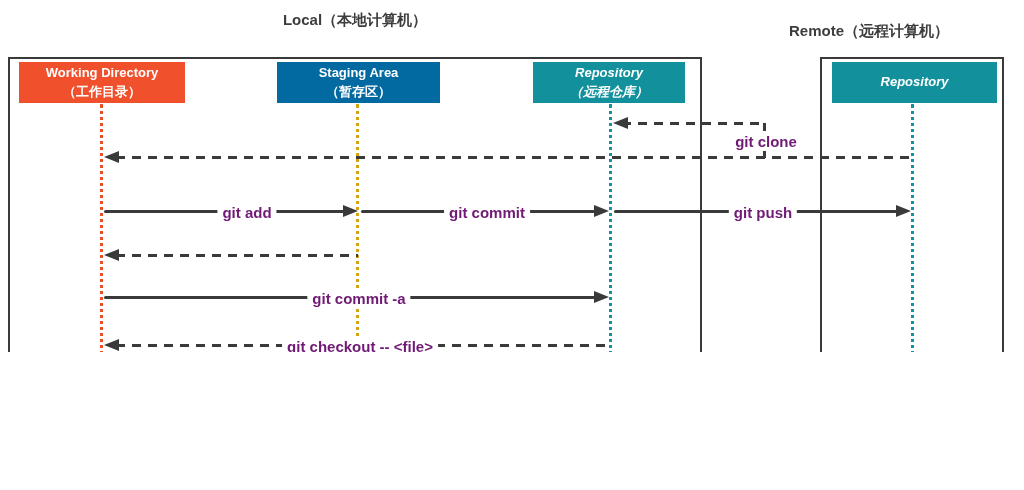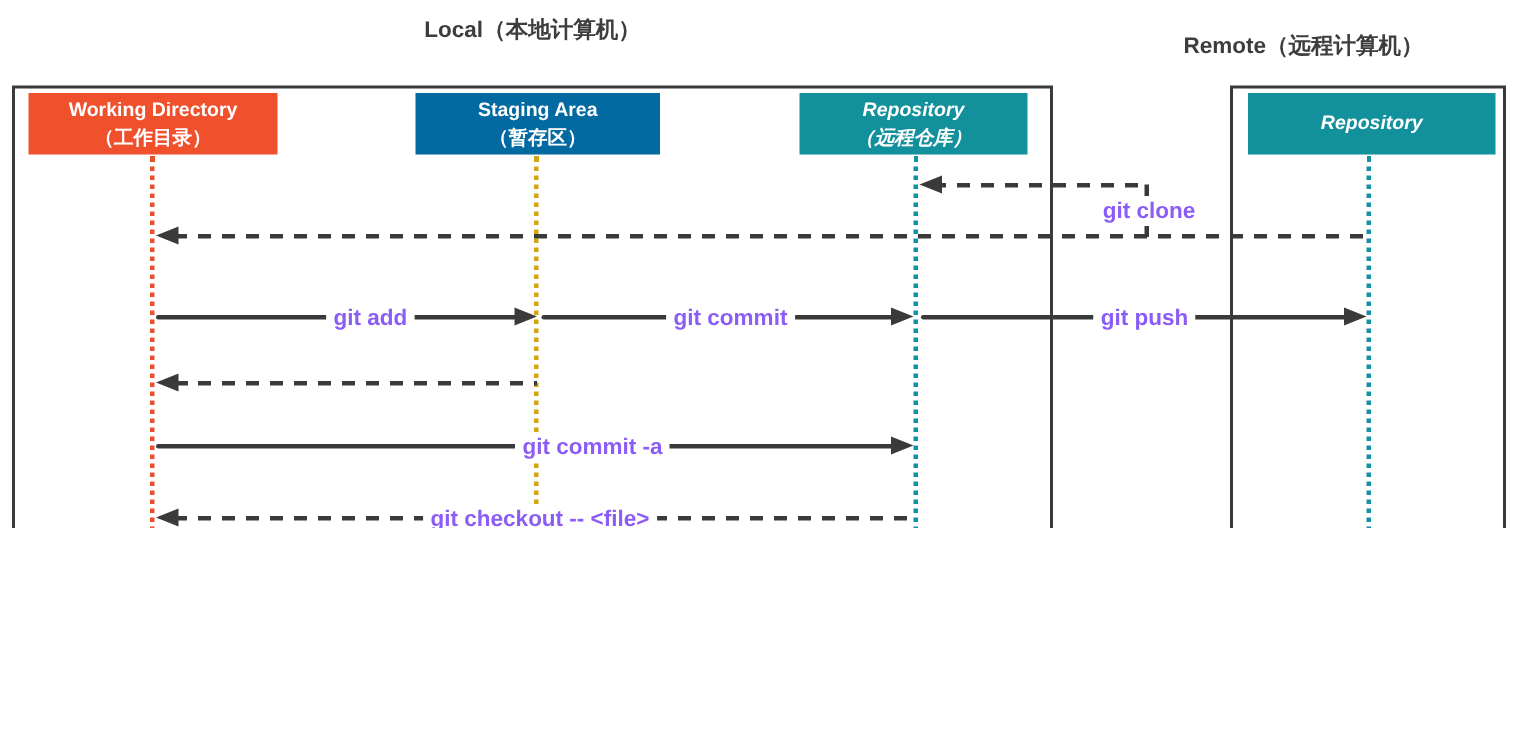--- a/index.html
+++ b/index.html
@@ -26,21 +26,21 @@
          background:repeating-linear-gradient(90deg,#3a3a3a 0 9px,transparent 9px 16px);}
   .vdash{position:absolute;width:3px;
          background:repeating-linear-gradient(180deg,#3a3a3a 0 8px,transparent 8px 14px);}
 
   .ah-left{position:absolute;width:0;height:0;
            border-top:6px solid transparent;border-bottom:6px solid transparent;border-right:15px solid #3a3a3a;}
   .ah-right{position:absolute;width:0;height:0;
             border-top:6px solid transparent;border-bottom:6px solid transparent;border-left:15px solid #3a3a3a;}
 
   .flow-label{position:absolute;transform:translate(-50%,-50%);font-size:15px;font-weight:bold;
-              color:#8b5cf6;background:#ffffff;padding:0 5px;white-space:nowrap;}
+              color:#701a75;background:#ffffff;padding:0 5px;white-space:nowrap;}
 </style>
 </head>
 <body>
 
 <div id="stage">
 
   <div class="title" style="left:355px;top:20px;">Local（本地计算机）</div>
   <div class="title" style="left:869px;top:31px;">Remote（远程计算机）</div>
 
   <div class="frame" style="left:8px;top:57px;width:690px;height:375px;"></div>
@@ -84,21 +84,21 @@
 
   <div class="hline" style="left:614px;top:210px;width:287px;"></div>
   <div class="ah-right" style="left:896px;top:205px;"></div>
   <div class="flow-label" style="left:763px;top:212px;">git push</div>
 
   <div class="hdash" style="left:116px;top:254px;width:242px;"></div>
   <div class="ah-left" style="left:104px;top:249px;"></div>
 
   <div class="hline" style="left:104px;top:296px;width:494px;"></div>
   <div class="ah-right" style="left:594px;top:291px;"></div>
-  <div class="flow-label" style="left:359px;top:298px;margin-left:36px;">git commit -a</div>
+  <div class="flow-label" style="left:359px;top:298px;">git commit -a</div>
 
   <div class="hdash" style="left:116px;top:344px;width:495px;"></div>
   <div class="ah-left" style="left:104px;top:339px;"></div>
   <div class="flow-label" style="left:360px;top:346px;">git checkout -- &lt;file&gt;</div>
 
   <div class="hdash" style="left:622px;top:371px;width:144px;"></div>
   <div class="ah-left" style="left:613px;top:366px;"></div>
   <div class="vdash" style="left:763px;top:372px;height:36px;"></div>
   <div class="hdash" style="left:116px;top:406px;width:797px;"></div>
   <div class="ah-left" style="left:104px;top:401px;"></div>

